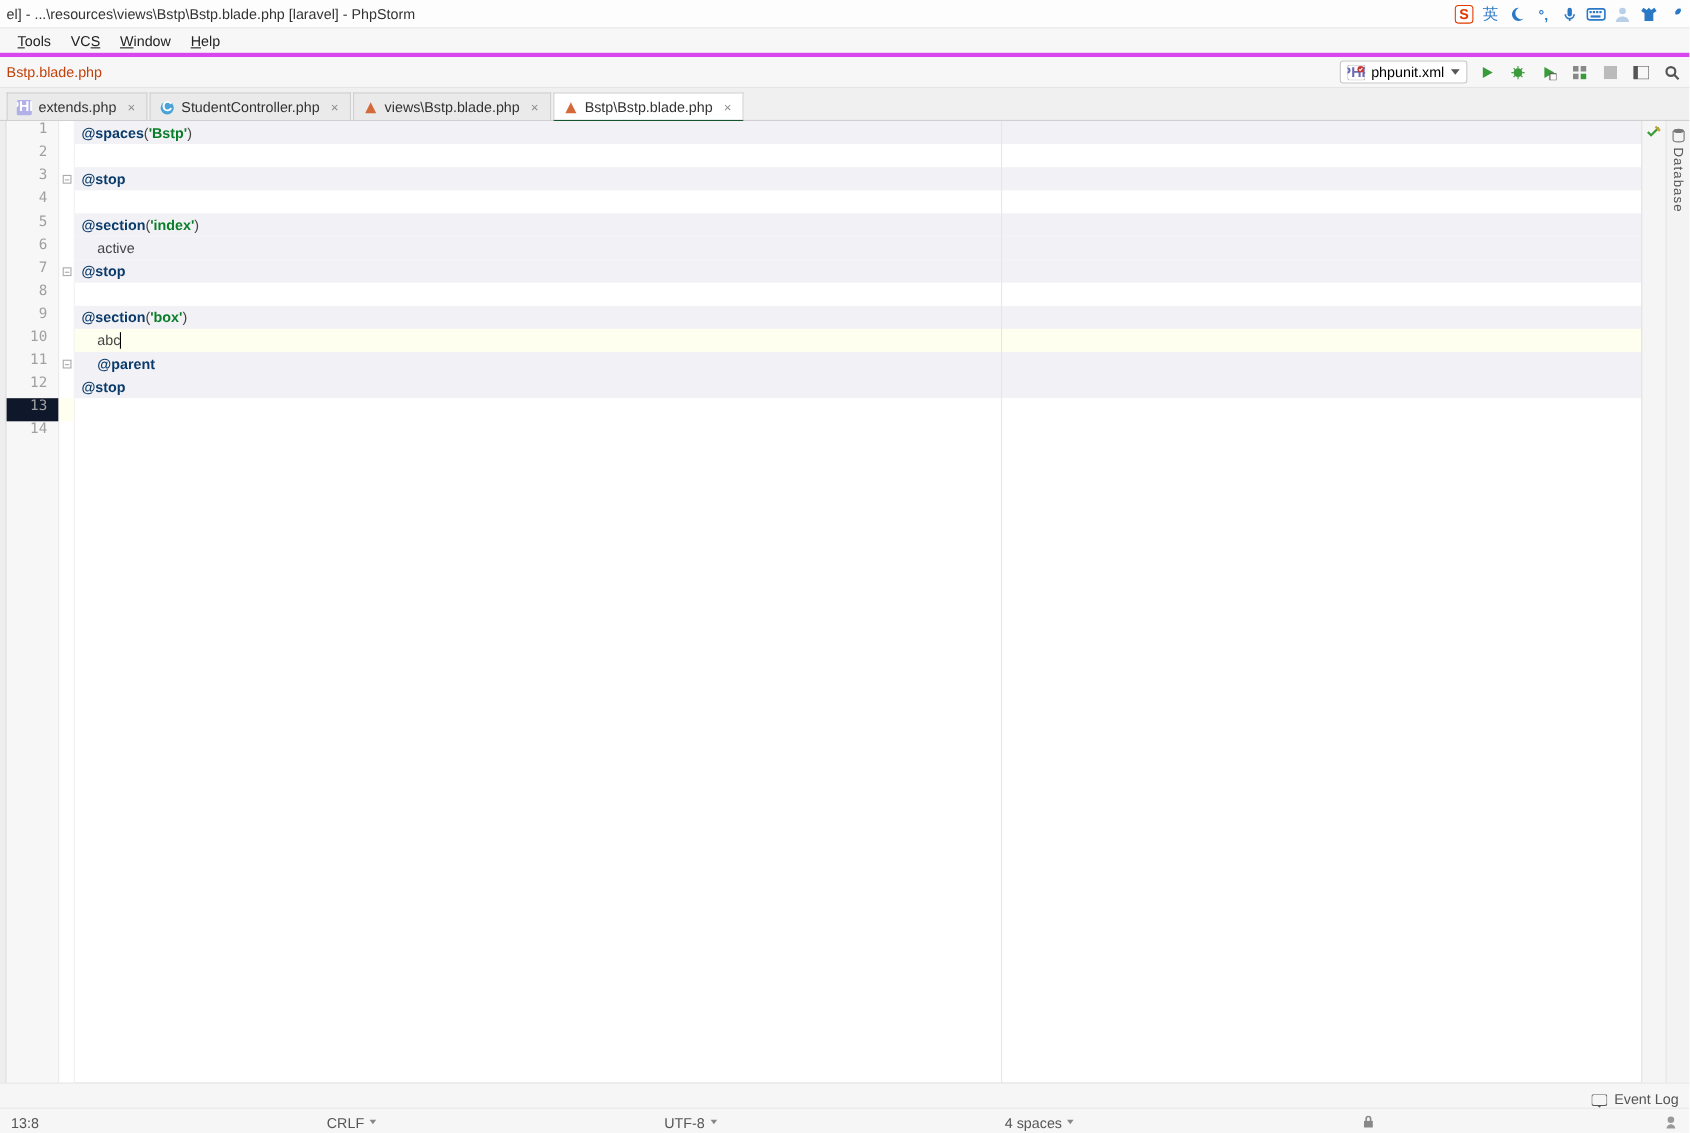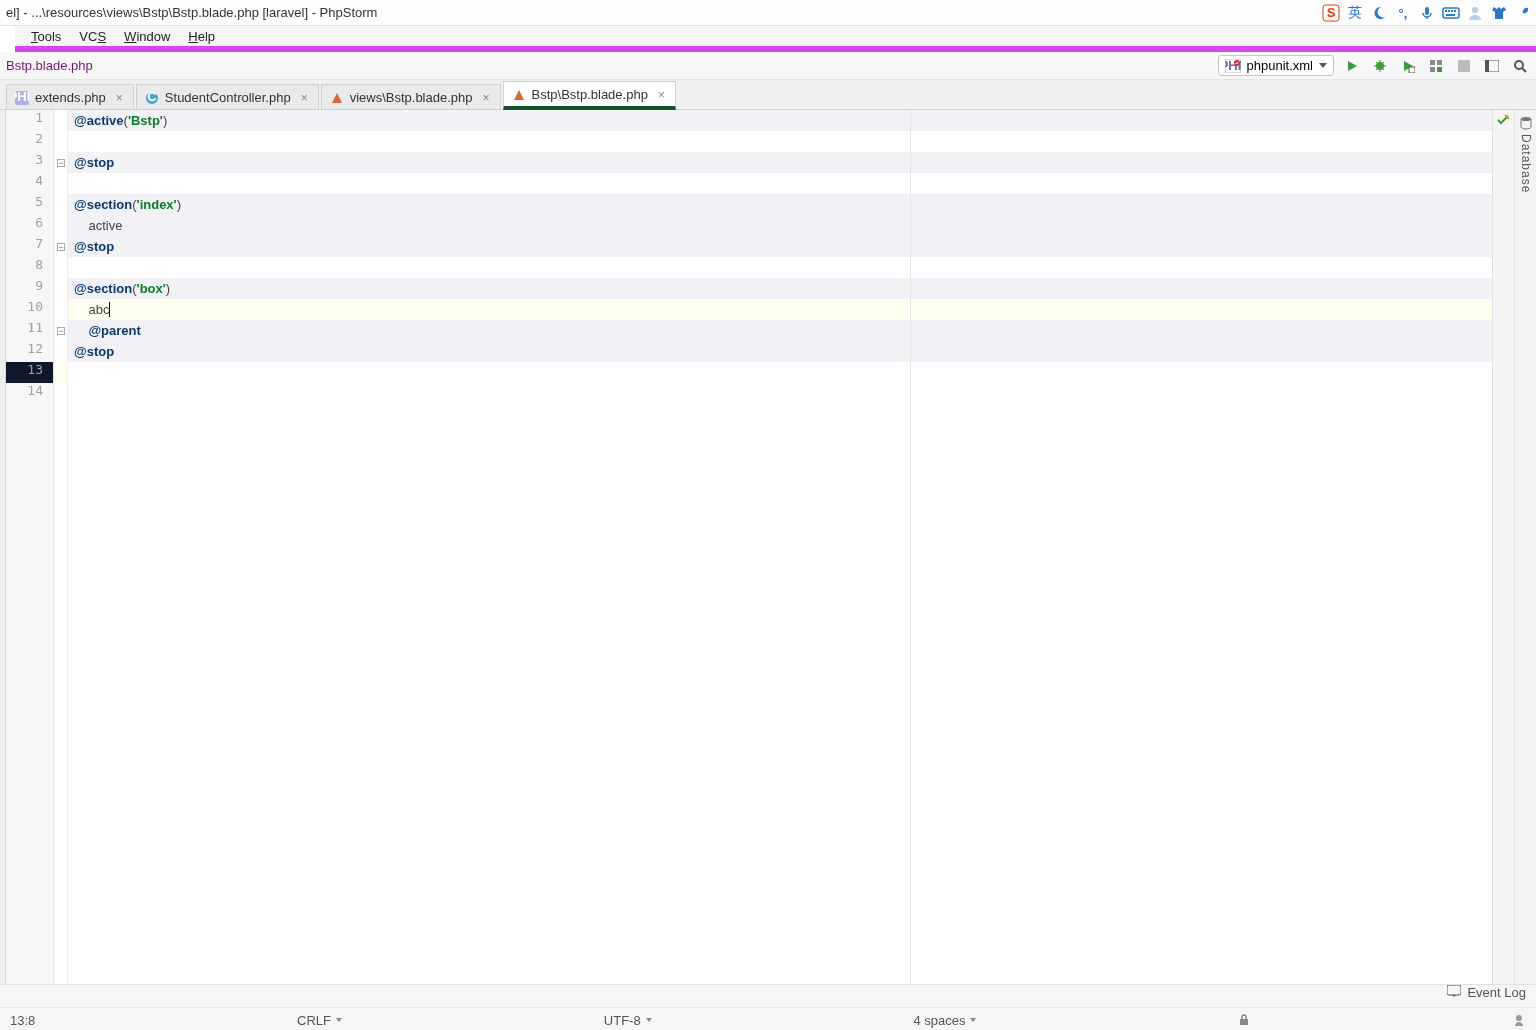--- a/index.html
+++ b/index.html
@@ -2,32 +2,32 @@
 <html><head>
 <meta charset="utf-8">
 <style>
   * { margin:0; padding:0; box-sizing:border-box; font-family: "Segoe UI", Arial, sans-serif; font-size:13px; }
   html,body { width:1536px; height:1030px; background:#fff; overflow:hidden; }
   .titlebar { height:26px; display:flex; align-items:center; padding-left:6px; background:#fdfdfd; border-bottom:1px solid #e0e0e0; }
   .titlebar span { color:#333; font-size:13px; }
   .ime-tray { position:absolute; right:4px; top:0; height:26px; display:flex; align-items:center; gap:6px; }
   .ime-tray .ic { width:18px; height:18px; display:flex; align-items:center; justify-content:center; }
   svg { display:block; }
-  .menubar { height:26px; display:flex; align-items:center; gap:18px; padding-left:16px; background:#f7f7f7; border-bottom:6px solid #d946ef;margin-left:15px;}
+  .menubar { height:26px; display:flex; align-items:center; gap:18px; padding-left:16px; background:#f7f7f7; border-bottom:4px solid #d946ef;}
   .menubar span { color:#222; cursor:default; }
   .menubar span u { text-decoration:underline; }
   .navbar { height:28px; display:flex; align-items:center; justify-content:space-between; background:#f7f7f7; border-bottom:1px solid #e4e4e4; padding:0 6px;}
-  .breadcrumb { color:#701a75; }
+  .breadcrumb { color:#c2410c; }
   .nav-right { display:flex; align-items:center; gap:8px; }
   .run-config { display:flex; align-items:center; gap:6px; border:1px solid #c8c8c8; border-radius:3px; padding:2px 6px; background:#fff;}
   .run-config .v { width:0; height:0; border-left:4px solid transparent; border-right:4px solid transparent; border-top:5px solid #555;}
   .toolbtn { width:20px; height:20px; display:flex; align-items:center; justify-content:center; color:#555; }
   .tabstrip { height:30px; display:flex; align-items:flex-end; background:#f0f0f0; border-bottom:1px solid #d0d0d0; padding-left:6px; gap:2px;}
   .tab { display:flex; align-items:center; gap:6px; padding:5px 10px 4px 8px; background:#eaeaea; border:1px solid #d0d0d0; border-bottom:none; position:relative; color:#333; }
-  .tab.active { background:#fff; border-top:1px solid #d0d0d0; border-bottom:4px solid #14532d; margin-bottom:-1px;}
+  .tab.active { background:#fff; border-top:1px solid #d0d0d0; border-bottom:1px solid #14532d; margin-bottom:-1px;}
   .tab .tlabel { }
   .tab .ticon { width:14px; height:14px; display:flex; align-items:center; justify-content:center; }
   .tab .close { color:#888; font-size:12px; margin-left:4px;}
   .main { display:flex; height:calc(1030px - 26px - 26px - 28px - 30px - 23px - 23px); background:#fff;}
   .left-rail { width:6px; background:#eee; border-right:1px solid #d7d7d7;}
   .gutter { width:48px; background:#f7f7f7; border-right:1px solid #e6e6e6;}
   .gutter .ln { height:21px; text-align:right; padding-right:10px; color:#a0a0a0; font-family:Consolas,monospace; font-size:13px;}
   .fold-col { width:14px; background:#fff; border-right:1px solid #f0f0f0;}
   .fold-col .fm { height:21px; display:flex; align-items:center; justify-content:center;}
   .fold-col .fm span { width:8px; height:8px; border:1px solid #aaa; position:relative;}
@@ -38,21 +38,21 @@
   .bg-cur { background:#fffff0; }
   .tk-dir { color:#0b3b6b; font-weight:bold;}
   .tk-str { color:#0a7d2a; font-weight:bold;}
   .tk-plain { color:#444;}
   .caret { display:inline-block; width:1px; height:15px; background:#000; vertical-align:middle; margin-bottom:2px;}
   .rmargin { position:absolute; left:842px; top:0; bottom:0; width:1px; background:#e6e6e6;}
   .right-rail { width:22px; background:#f5f5f5; border-left:1px solid #e0e0e0; position:relative;}
   .right-rail .inspect { position:absolute; top:4px; left:3px; width:14px; height:12px;}
   .db-tool { width:22px; border-left:1px solid #e0e0e0; background:#f3f3f3; display:flex; flex-direction:column; align-items:center; padding-top:6px; gap:4px;}
   .db-tool .dblabel { writing-mode:vertical-rl; color:#555; font-size:12px; letter-spacing:1px;}
-  .statusbar1 { height:23px; display:flex; align-items:flex-start; justify-content:flex-end; background:#f6f6f6; border-top:1px solid #e2e2e2; padding:0 10px; gap:6px; color:#555;}
+  .statusbar1 { height:23px; display:flex; align-items:flex-end; justify-content:flex-end; background:#f6f6f6; border-top:1px solid #e2e2e2; padding:0 10px; gap:6px; color:#555;}
   .statusbar2 { height:23px; display:flex; align-items:center; justify-content:space-between; background:#f6f6f6; border-top:1px solid #e8e8e8; padding:12px 10px; gap:14px; color:#555;}
   .sb-item { display:flex; align-items:center; gap:3px;}
   .sb-item .dd { width:0;height:0;border-left:3px solid transparent;border-right:3px solid transparent;border-top:4px solid #888;margin-left:2px;}
   .lock-ic { width:12px;height:12px;}
 </style>
 </head>
 <body>
 
 <div class="titlebar">
   <span>el] - ...\resources\views\Bstp\Bstp.blade.php [laravel] - PhpStorm</span>
@@ -248,21 +248,21 @@
       <div class="fm"></div>
     <div class="fm">
         <span></span>
       </div>
       <div class="fm"></div>
       <div class="fm" style="background:#fffff0;"></div>
       <div class="fm"></div>
   </div>
   <div class="code">
     <div class="rmargin"></div>
-    <div class="codeline bg-sel"><span class="tk-dir">@active</span><span class="tk-plain">(</span><span class="tk-str">'Bstp'</span><span class="tk-plain">)</span></div>
+    <div class="codeline bg-sel"><span class="tk-dir">@spaces</span><span class="tk-plain">(</span><span class="tk-str">'Bstp'</span><span class="tk-plain">)</span></div>
     <div class="codeline"></div>
     <div class="codeline bg-sel"><span class="tk-dir">@stop</span></div>
     <div class="codeline"></div>
     <div class="codeline bg-sel"><span class="tk-dir">@section</span><span class="tk-plain">(</span><span class="tk-str">'index'</span><span class="tk-plain">)</span></div>
     <div class="codeline bg-sel"><span class="tk-plain">    active</span></div>
     <div class="codeline bg-sel"><span class="tk-dir">@stop</span></div>
     <div class="codeline"></div>
     <div class="codeline bg-sel"><span class="tk-dir">@section</span><span class="tk-plain">(</span><span class="tk-str">'box'</span><span class="tk-plain">)</span></div>
     <div class="codeline bg-cur"><span class="tk-plain">    abc</span><span class="caret"></span></div>
     <div class="codeline bg-sel"><span class="tk-dir">    @parent</span></div>

